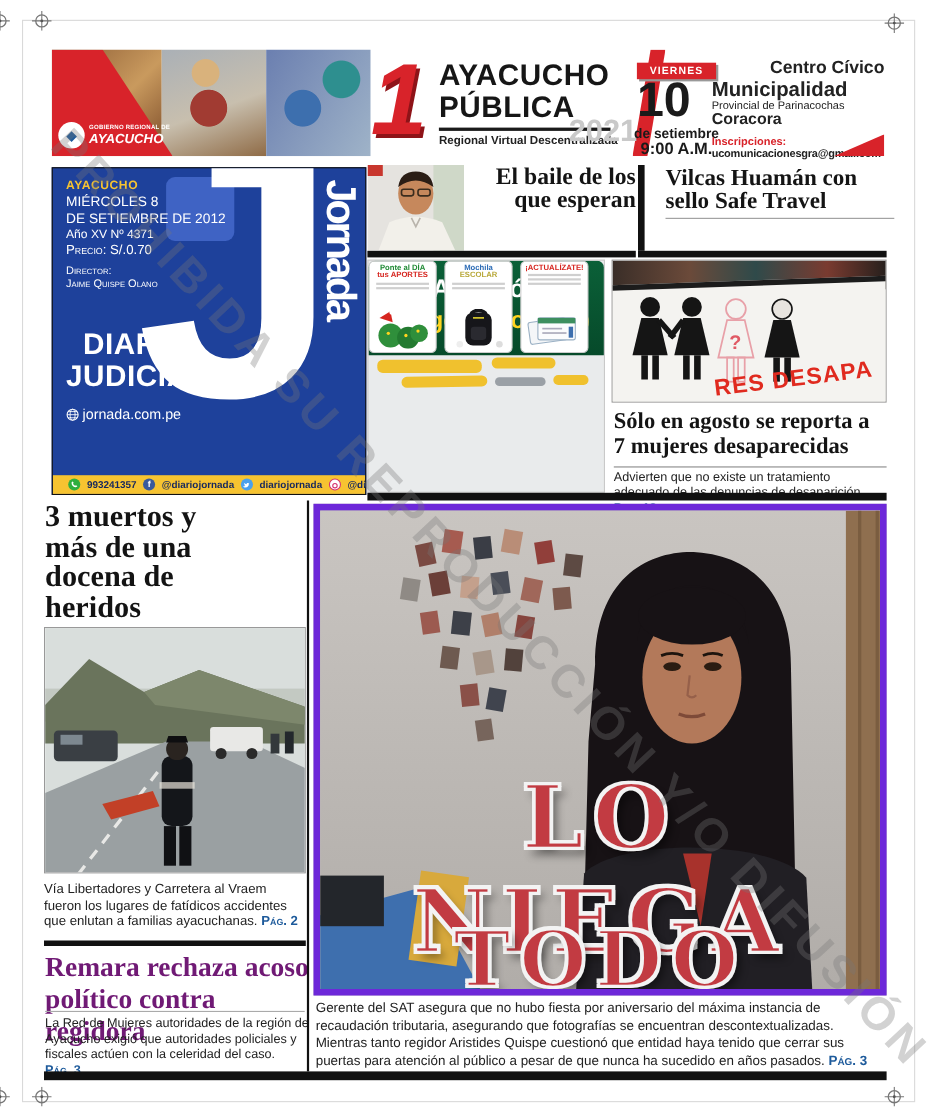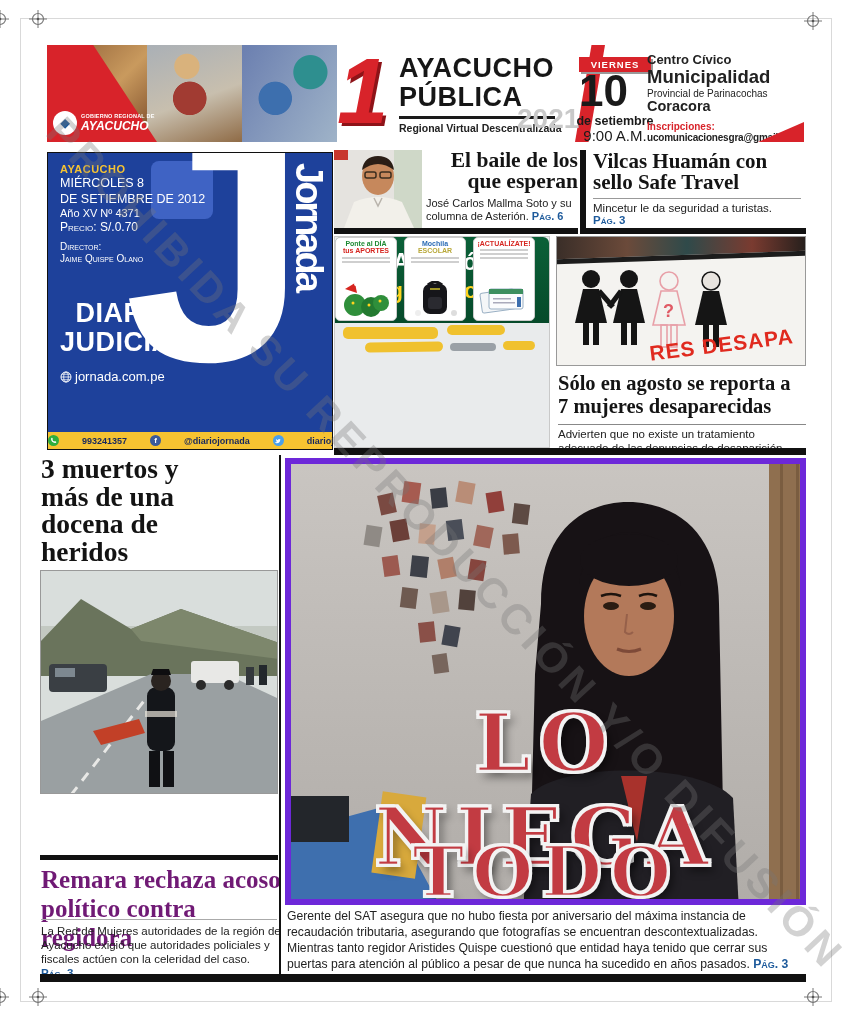--- a/index.html
+++ b/index.html
@@ -33,56 +33,56 @@
   .bone{left:290px;top:0;font-style:italic;font-weight:900;font-size:92px;line-height:1;color:#d8232a;text-shadow:3px 3px 0 #8e1318;}
   .baud{left:352px;top:8px;font-weight:900;font-size:27px;letter-spacing:.5px;color:#161616;}
   .bpub{left:352px;top:37px;font-weight:900;font-size:27px;letter-spacing:.5px;color:#161616;}
   .brule{left:352px;top:71px;width:156px;height:3px;background:#1a1a1a;}
   .bsub{left:352px;top:77px;font-size:10.5px;font-weight:800;color:#222;}
   .byear{left:470px;top:58px;font-weight:900;font-size:28px;color:#c9c9c9;z-index:3;}
   .bdivider{left:528px;top:0;width:30px;height:97px;background:#d8232a;clip-path:polygon(55% 0,100% 0,45% 100%,0 100%);}
   .viernes{left:532px;top:12px;width:72px;height:15px;background:#d8232a;color:#fff;font-size:9.5px;font-weight:800;display:flex;align-items:center;justify-content:center;letter-spacing:1px;box-shadow:2px 2px 0 #999;}
   .bten{left:532px;top:24px;width:72px;font-weight:900;font-size:44px;line-height:1;color:#1a1a1a;}
   .bset{left:524px;top:69px;width:88px;text-align:center;font-weight:700;font-size:12.5px;color:#1a1a1a;}
-  .bampm{left:524px;top:82px;width:88px;text-align:center;font-weight:400;font-size:15px;color:#1a1a1a;}
+  .bampm{left:524px;top:82px;width:88px;text-align:center;font-weight:700;font-size:15px;color:#1a1a1a;}
   .venue{left:600px;top:8px;width:157px;line-height:1.1;color:#222;}
-  .v1{font-size:13px;font-weight:700;}
+  .v1{font-size:16px;font-weight:700;text-align:right;}
   .v2{font-size:18.5px;font-weight:800;}
   .v3{font-size:10px;font-weight:400;}
   .v4{font-size:14.5px;font-weight:800;}
   .vinsc{font-size:10px;font-weight:800;color:#d8232a;margin-top:6px;}
   .vmail{font-size:10px;font-weight:700;letter-spacing:-.2px;}
   .bredcorner{right:0;bottom:0;width:46px;height:20px;background:#d8232a;clip-path:polygon(100% 0,100% 100%,0 100%);}
   
   .masthead{left:47px;top:152px;width:284px;height:296px;background:#1e419b;border:1px solid #101010;overflow:hidden;}
   .jtile{left:103px;top:8px;width:62px;height:58px;background:#3f63c4;border-radius:8px;}
   .bigJ{left:76px;top:-72px;font-size:330px;font-weight:700;color:#fff;line-height:1;font-family:"Liberation Sans",sans-serif;}
   .brandv{right:2px;top:10px;height:262px;writing-mode:vertical-rl;font-weight:800;font-size:38px;letter-spacing:-3px;color:#fff;}
   .mhinfo{left:12px;top:10px;line-height:1.22;color:#fff;}
   .mcity{color:#f6c331;font-weight:700;font-size:11px;letter-spacing:.5px;}
   .mdate{font-size:12.5px;}
   .medition{font-size:11px;}
   .mprice{font-size:12px;}
   .mdir{font-size:10px;margin-top:6px;}
   .mdiario{left:12px;top:146px;color:#fff;font-weight:800;font-size:27px;line-height:1.08;letter-spacing:.5px;text-align:center;}
   .mweb{left:12px;top:216px;color:#fff;font-size:13px;display:flex;align-items:center;gap:3px;}
-  .msocial{left:0;bottom:0;width:284px;height:17px;background:#f6c331;display:flex;align-items:center;gap:23px;padding:0 0;box-sizing:border-box;font-size:9px;font-weight:700;color:#15275e;white-space:nowrap;}
+  .msocial{left:0;bottom:0;width:284px;height:17px;background:#f6c331;display:flex;align-items:center;gap:6px;padding:0 14px;box-sizing:border-box;font-size:9px;font-weight:700;color:#15275e;white-space:nowrap;}
   .sic{width:11px;height:11px;border-radius:50%;display:flex;align-items:center;justify-content:center;color:#fff;font-size:8px;font-weight:700;flex:none;}
   .wapp{background:#2fae3e;}
   .fb{background:#3a5a9b;}
   .tw{background:#4aa0ec;}
   .ig{background:#fff;border:1.5px solid #d6306e;box-sizing:border-box;position:relative;}
   .ig::after{content:"";position:absolute;left:2.5px;top:2.5px;width:3px;height:3px;border:1px solid #d6306e;border-radius:50%;}
   
   .stbaile{left:334px;top:150px;width:244px;height:78px;background:#fff;}
   .bailephoto{left:0;top:0;width:88px;height:78px;overflow:hidden;}
   .bailehead{right:0;top:0;width:154px;text-align:right;font-size:21.5px;line-height:.98;color:#141414;}
   .bailesub{left:92px;top:47px;width:152px;font-size:11px;line-height:1.18;color:#222;}
   .barmid{left:334px;top:228px;width:244px;height:6px;background:#111;}
-  .stvilcas{left:580px;top:150px;width:226px;height:78px;border-left:6px solid #111;box-sizing:border-box;padding-left:7px;}
+  .stvilcas{left:580px;top:150px;width:226px;height:78px;border-left:6px solid #111;box-sizing:border-box;padding-left:19px;}
   .vilhead{font-size:21px;line-height:1.02;color:#141414;margin-top:1px;}
   .vilrule{width:208px;height:1px;background:#999;margin-top:4px;}
   .vilsub{font-size:11.5px;color:#222;margin-top:3px;}
   .barvil{left:580px;top:228px;width:226px;height:6px;background:#111;}
   
   .ad{left:334px;top:236px;width:216px;height:212px;border:1px solid #c9c9c9;box-sizing:border-box;background:#e9ebec;overflow:hidden;}
   .adhead{left:0;top:0;width:214px;height:86px;background:linear-gradient(#0b6038,#064a2a);border-radius:6px 6px 0 0;text-align:center;}
   .adat{margin-top:12px;font-size:23px;font-weight:800;color:#fff;}
   .adaud{font-size:22px;font-weight:800;color:#ffd41f;margin-top:2px;}
   .pill{position:absolute;border-radius:5px;}
@@ -255,37 +255,29 @@
         <path d="M28 20 Q30 6 44 6 Q58 6 60 20 Q52 14 44 14 Q36 14 28 20Z" fill="#2a1d15"></path>
         <rect x="31" y="22" width="11" height="6" rx="2" fill="none" stroke="#3a2c1e" stroke-width="1.5"></rect>
         <rect x="46" y="22" width="11" height="6" rx="2" fill="none" stroke="#3a2c1e" stroke-width="1.5"></rect>
         <path d="M40 48 L44 56 L48 48" fill="none" stroke="#b9b4ac" stroke-width="1.5"></path>
       </svg>
     </div>
     <div class="abs bailehead serif">
       <div>El baile de los</div>
       <div>que esperan</div>
     </div>
-    <div class="abs bailesub">
-      <span>José Carlos Mallma Soto y su columna de Asterión.</span>
-      <span class="pg">Pág. 6</span>
-    </div>
   </div>
   <div class="abs barmid"></div>
 
   <div class="abs stvilcas">
     <div class="vilhead serif">
       <div>Vilcas Huamán con</div>
       <div>sello Safe Travel</div>
     </div>
     <div class="vilrule"></div>
-    <div class="vilsub">
-      <span>Mincetur le da seguridad a turistas.</span>
-      <span class="pg">Pág. 3</span>
-    </div>
   </div>
   <div class="abs barvil"></div>
 
   <div class="abs ad">
     <div class="abs adhead">
       <div class="adat">¡Atención!</div>
       <div class="adaud">Amigo(a) Socio(a)</div>
     </div>
     <div class="pill" style="left:8px;top:90px;width:95px;height:12px;background:#f0c12e"></div>
     <div class="pill" style="left:112px;top:88px;width:58px;height:10px;background:#f0c12e"></div>
@@ -406,20 +398,24 @@
       <rect x="205" y="96" width="8" height="18" fill="#33383c"></rect>
         <rect x="218" y="94" width="8" height="20" fill="#23282c"></rect>
       <polygon points="52,160 98,148 104,162 60,174" fill="#c24027"></polygon>
       <rect x="106" y="116" width="28" height="64" rx="9" fill="#14161a"></rect>
       <circle cx="120" cy="110" r="10" fill="#2a2420"></circle>
       <path d="M110 104 H130 L128 98 H112 Z" fill="#0e0e10"></path>
       <rect x="108" y="180" width="11" height="36" fill="#101114"></rect>
       <rect x="122" y="180" width="11" height="36" fill="#101114"></rect>
       <rect x="104" y="140" width="32" height="6" fill="#e8e4da" opacity=".7"></rect>
     </svg>
+  </div>
+  <div class="abs mucap">
+    <span>Vía Libertadores y Carretera al Vraem fueron los lugares de fatídicos accidentes que enlutan a familias ayacuchanas.</span>
+    <span class="pg">Pág. 2</span>
   </div>
   <div class="abs rule1"></div>
   <div class="abs remhead serif">
     <div>Remara rechaza acoso</div>
     <div>político contra regidora</div>
   </div>
   <div class="abs remrule"></div>
   <div class="abs remsub">
     <span>La Red de Mujeres autoridades de la región de Ayacucho exigió que autoridades policiales y fiscales actúen con la celeridad del caso.</span>
     <span class="pg">Pág. 3</span>

